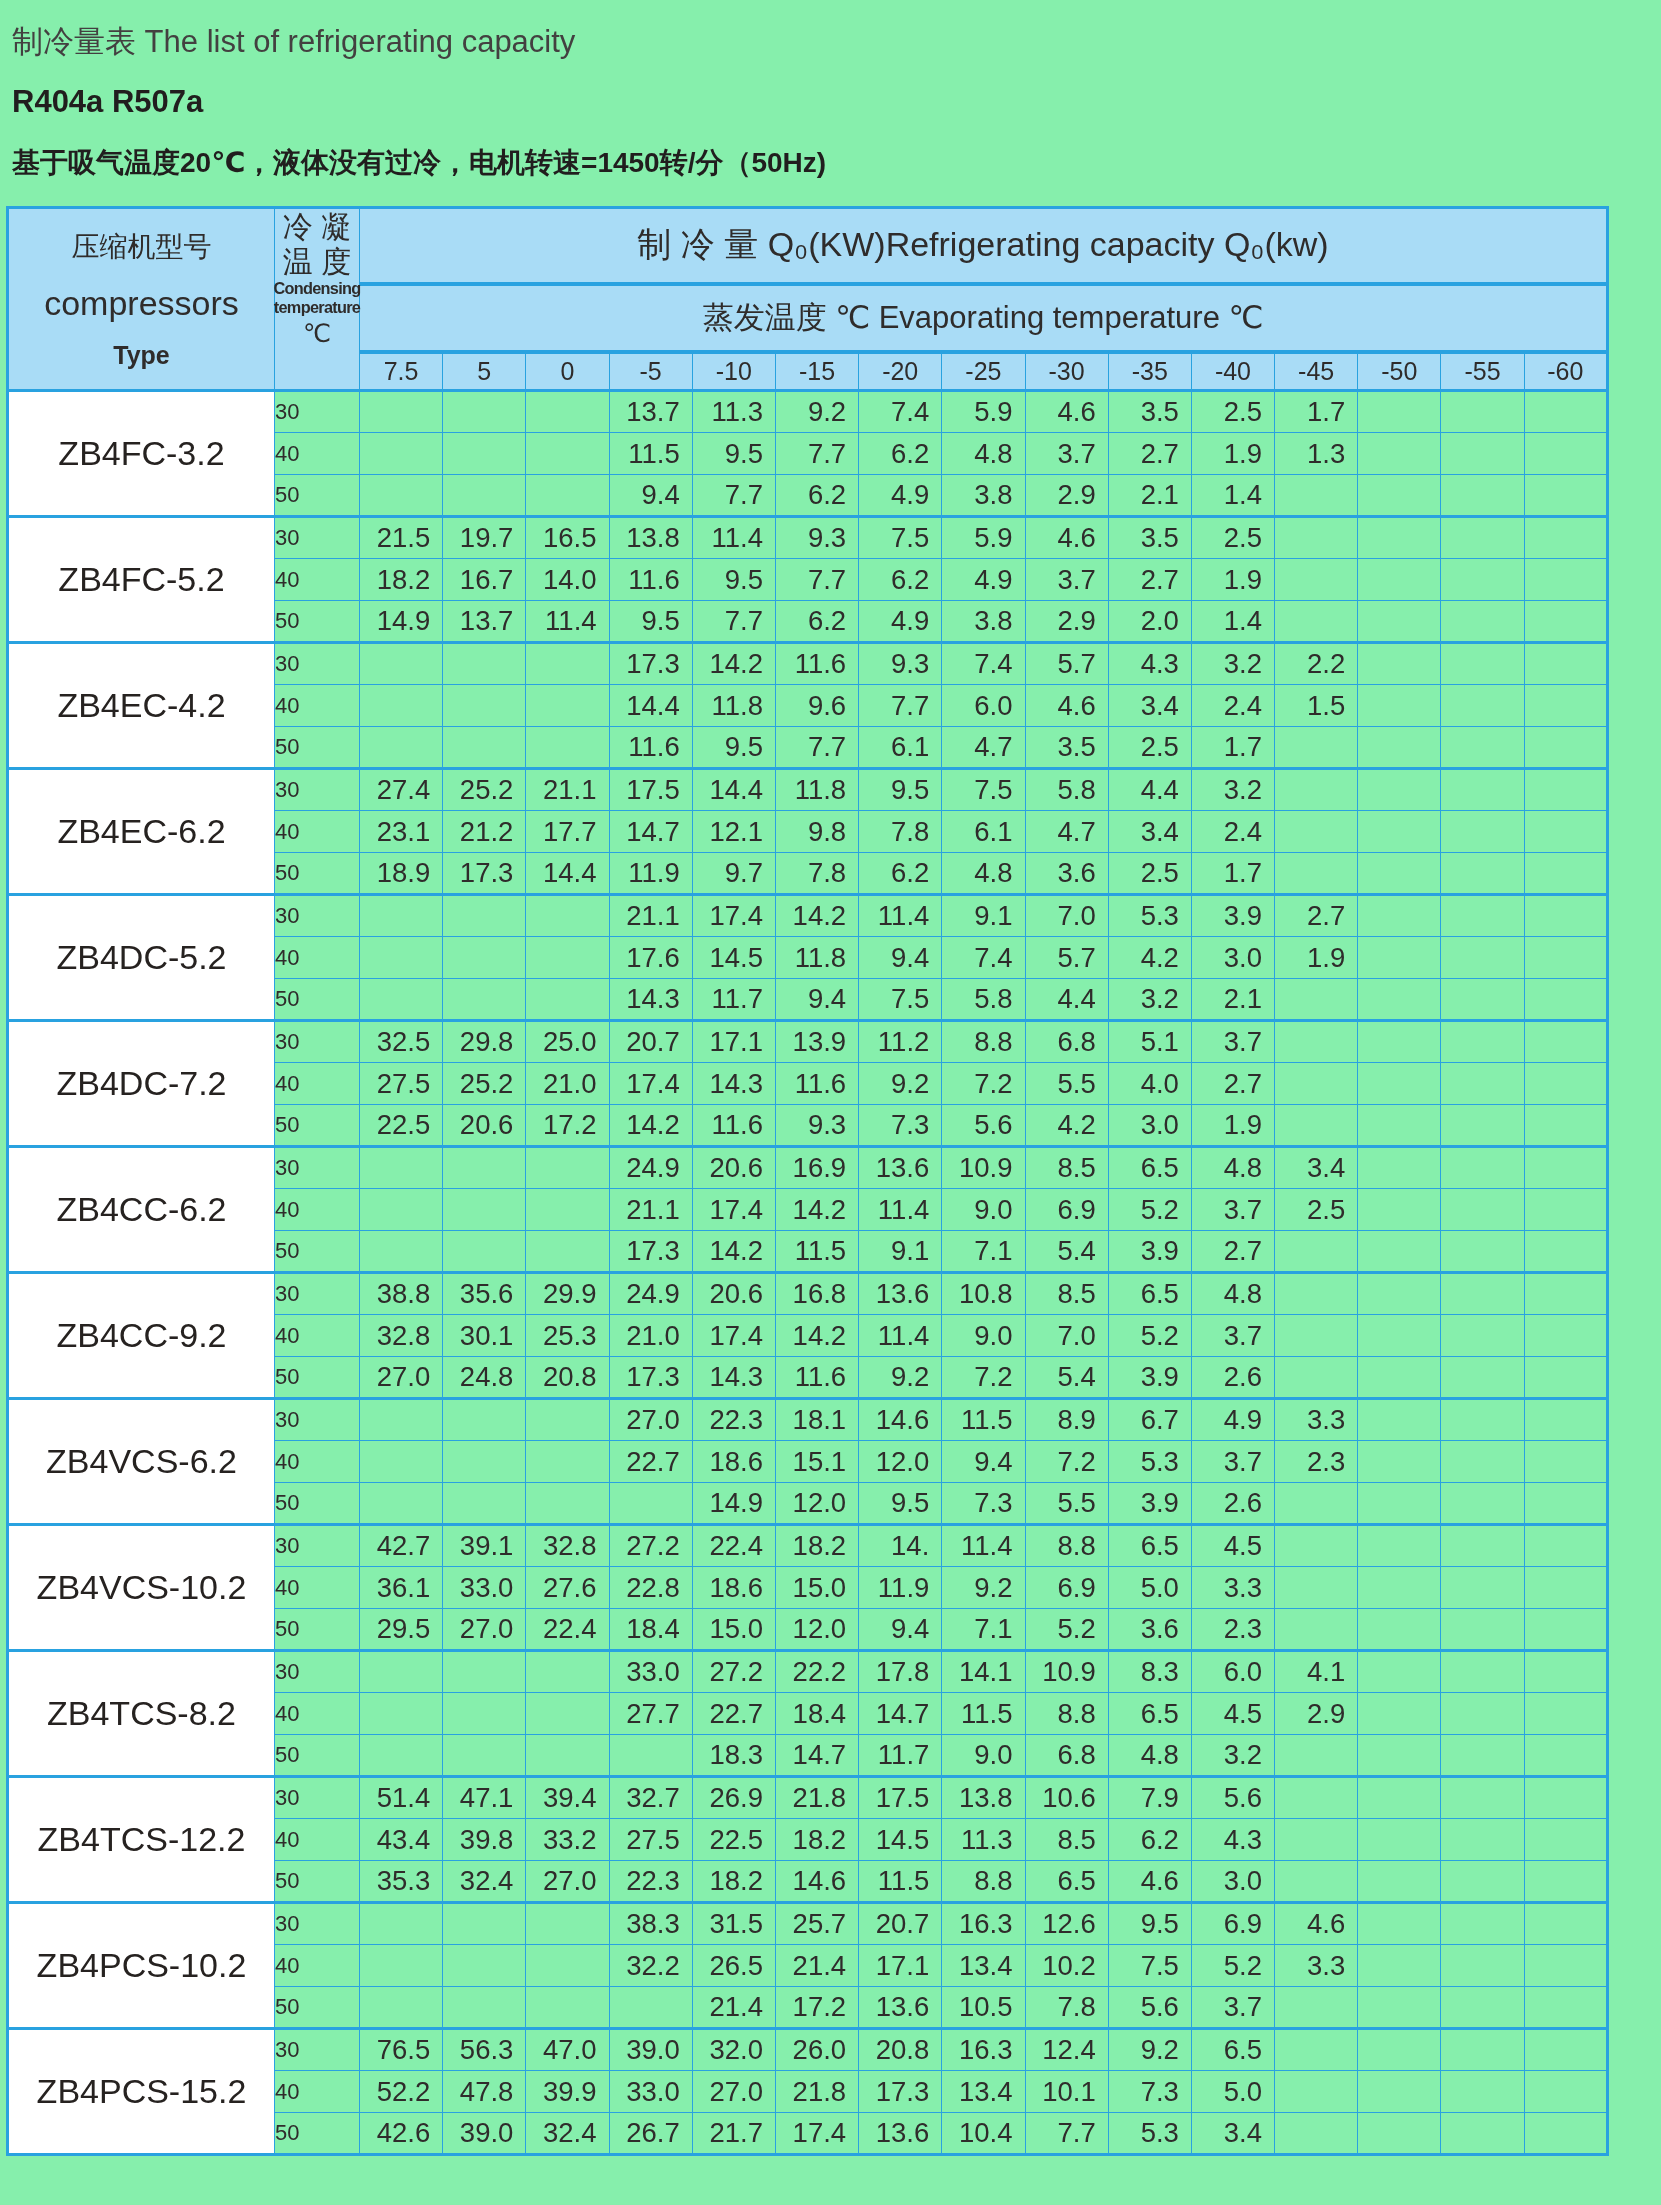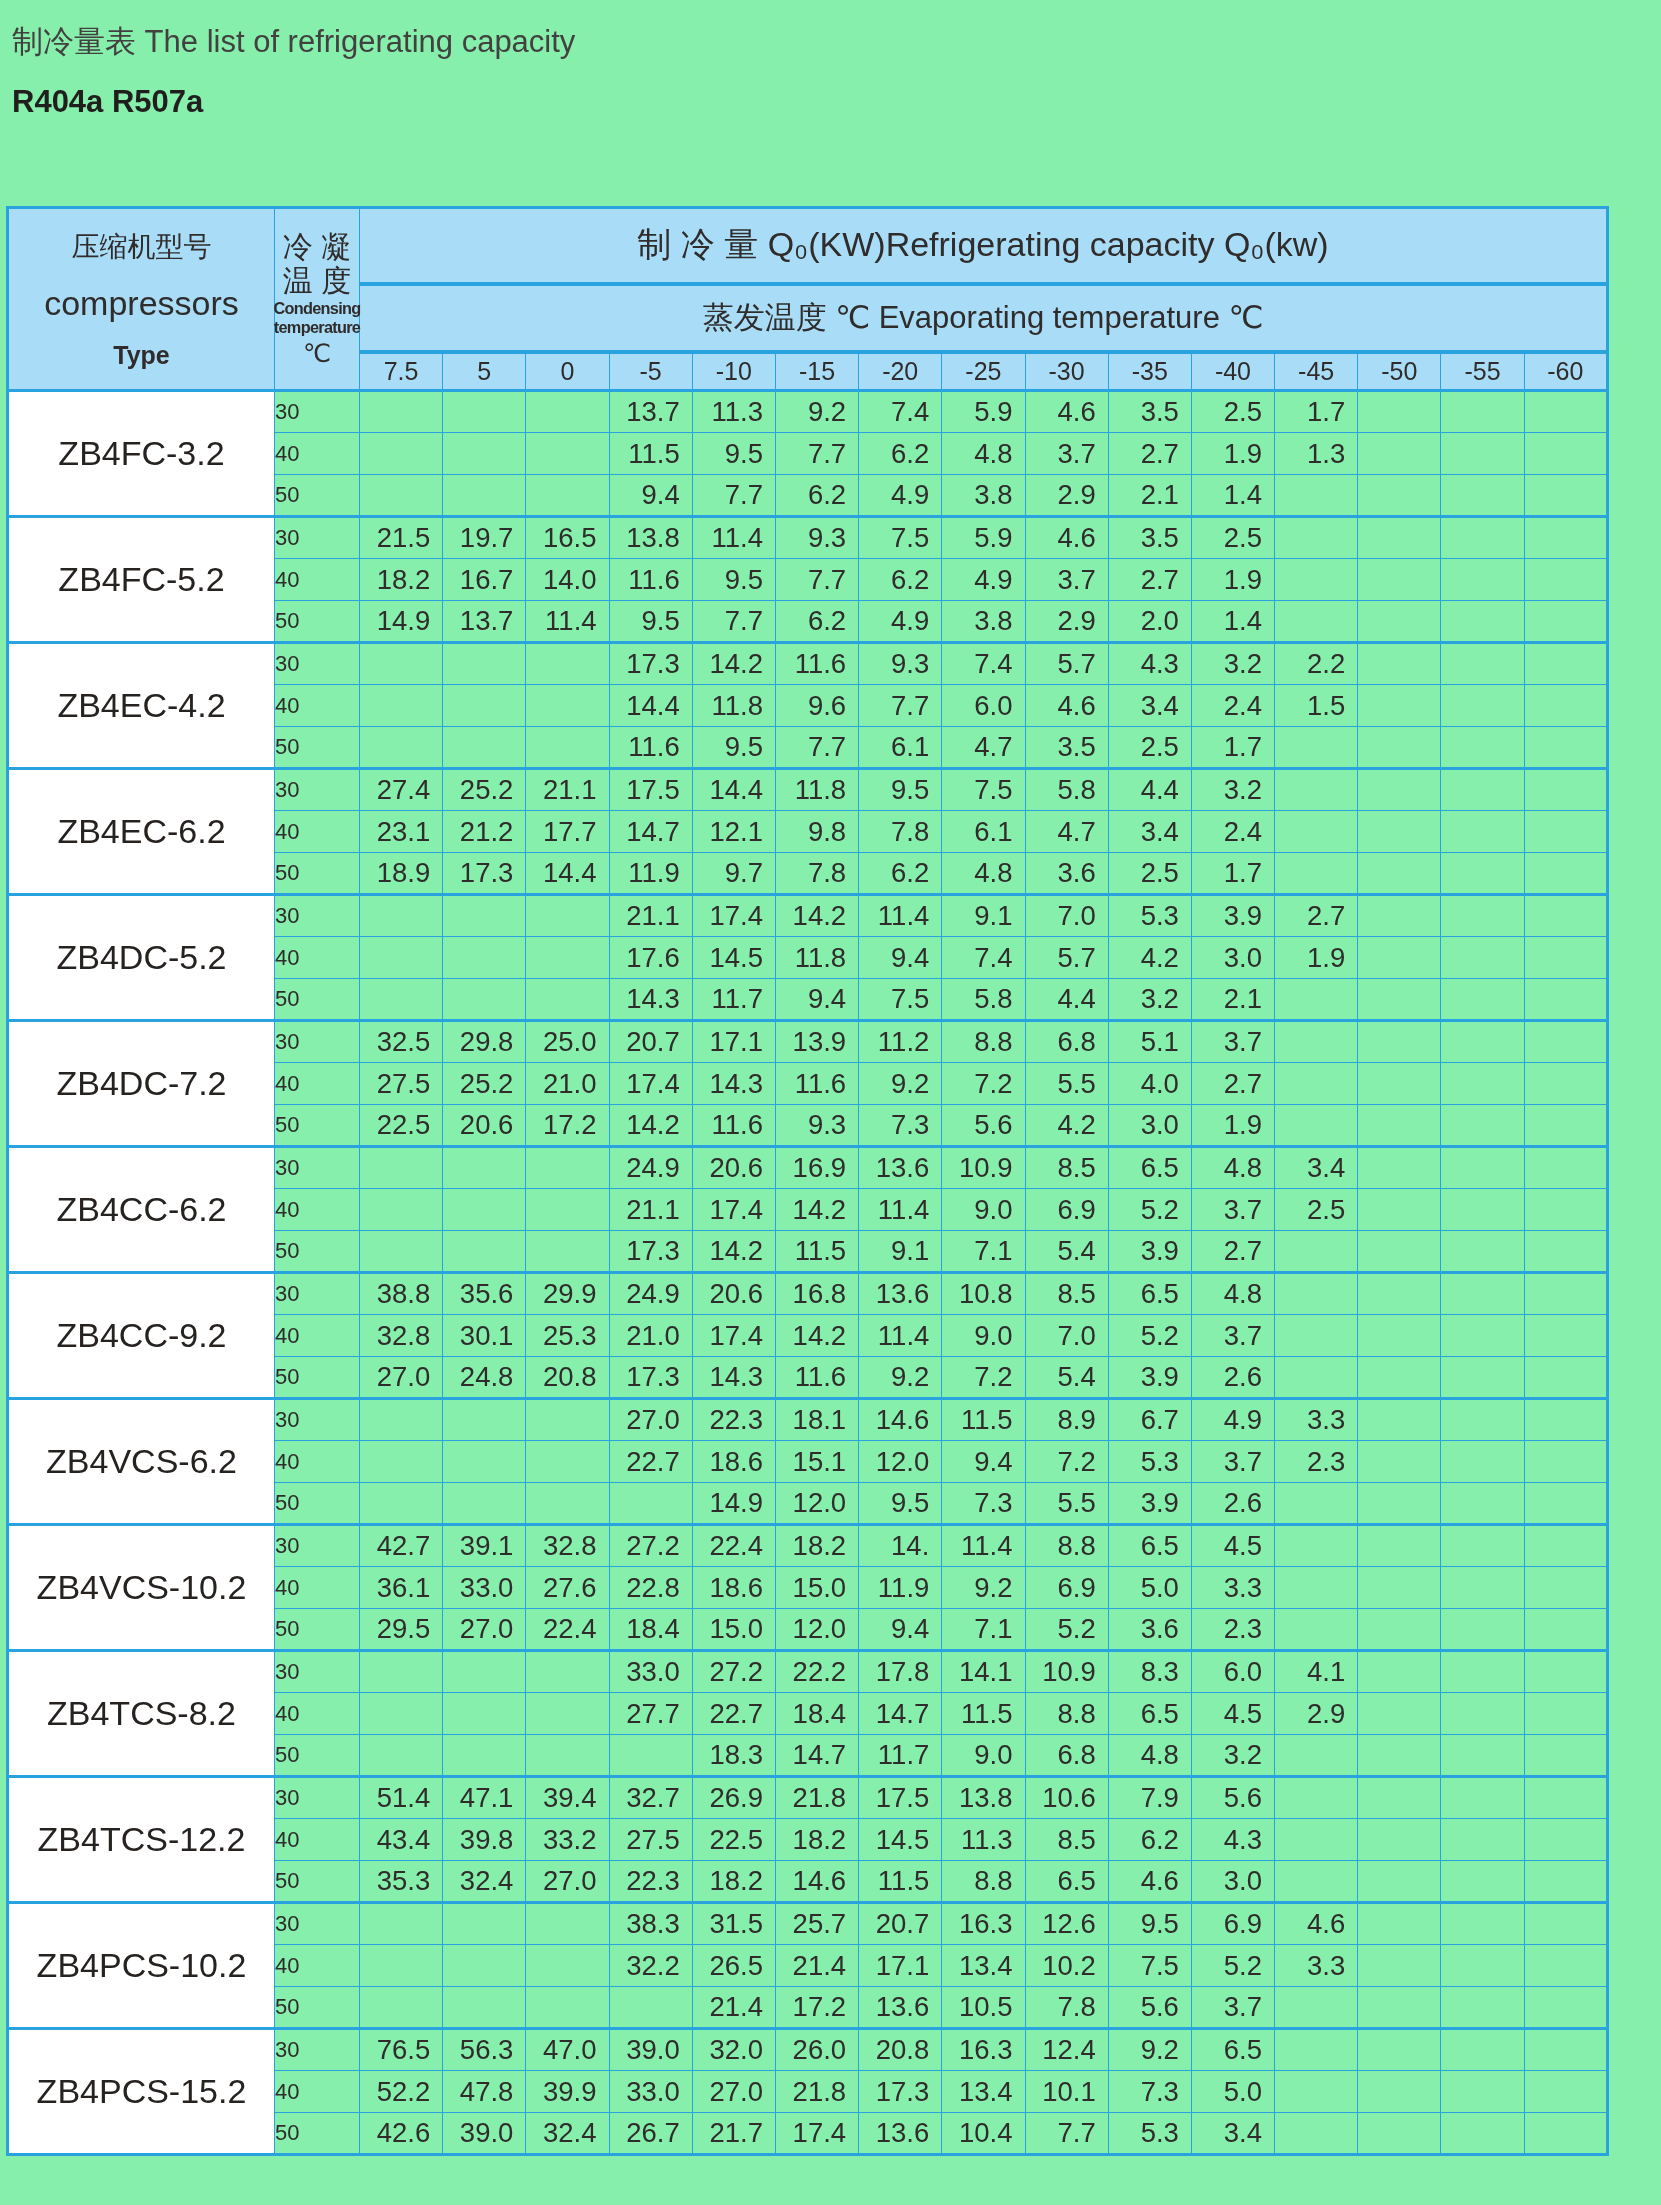--- a/index.html
+++ b/index.html
@@ -29,21 +29,21 @@
   col.col-cond{width:85px;}
   th,td{border:1.5px solid var(--grid);padding:0;}
   thead th{background:var(--hdr-bg);font-weight:400;color:var(--txt);}
 
   .th-model{height:183px;}
   .th-model .inner{display:flex;flex-direction:column;justify-content:space-around;align-items:center;height:178px;padding:9px 0;}
   .th-model .zh{font-size:28px;}
   .th-model .en{font-size:34px;}
   .th-model .type{font-size:25px;font-weight:700;}
 
-  .th-cond .inner{display:flex;flex-direction:column;justify-content:center;align-items:center;height:178px;line-height:1.15;}
+  .th-cond .inner{display:flex;flex-direction:column;align-items:center;height:178px;line-height:1.15;}
   .th-cond .zh2{font-size:30px;}
   .th-cond .small{font-size:16.3px;font-weight:700;letter-spacing:-0.7px;}
   .th-cond .unit{font-size:25px;margin-top:3px;}
 
   .th-capacity{height:74px;font-size:34px;border-bottom:4.5px solid var(--grid);}
   .th-evap{height:67px;font-size:31px;border-bottom:4.5px solid var(--grid);}
   .th-temp{height:37px;font-size:25px;}
 
   tbody.group{border-top:3px solid var(--grid);}
   tbody tr{height:42px;}
@@ -51,20 +51,21 @@
   .td-cond{font-size:22px;text-align:left;}
   .td-val{font-size:27.5px;text-align:right;padding-right:12px;}
 </style>
 </head>
 <body>
 
 <div class="page">
   <div class="intro">
     <h1 class="title">制冷量表 The list of refrigerating capacity</h1>
     <div class="refrigerants">R404a R507a</div>
+    <div class="cond-zh">基于吸气温度20℃，液体没有过冷，电机转速=1450转/分（50Hz)</div>
   </div>
 
   <table class="cap-table">
     <colgroup id="cols">
         <col class="col-model">
         <col class="col-cond">
         <col class="col-data">
         <col class="col-data">
         <col class="col-data">
         <col class="col-data">

